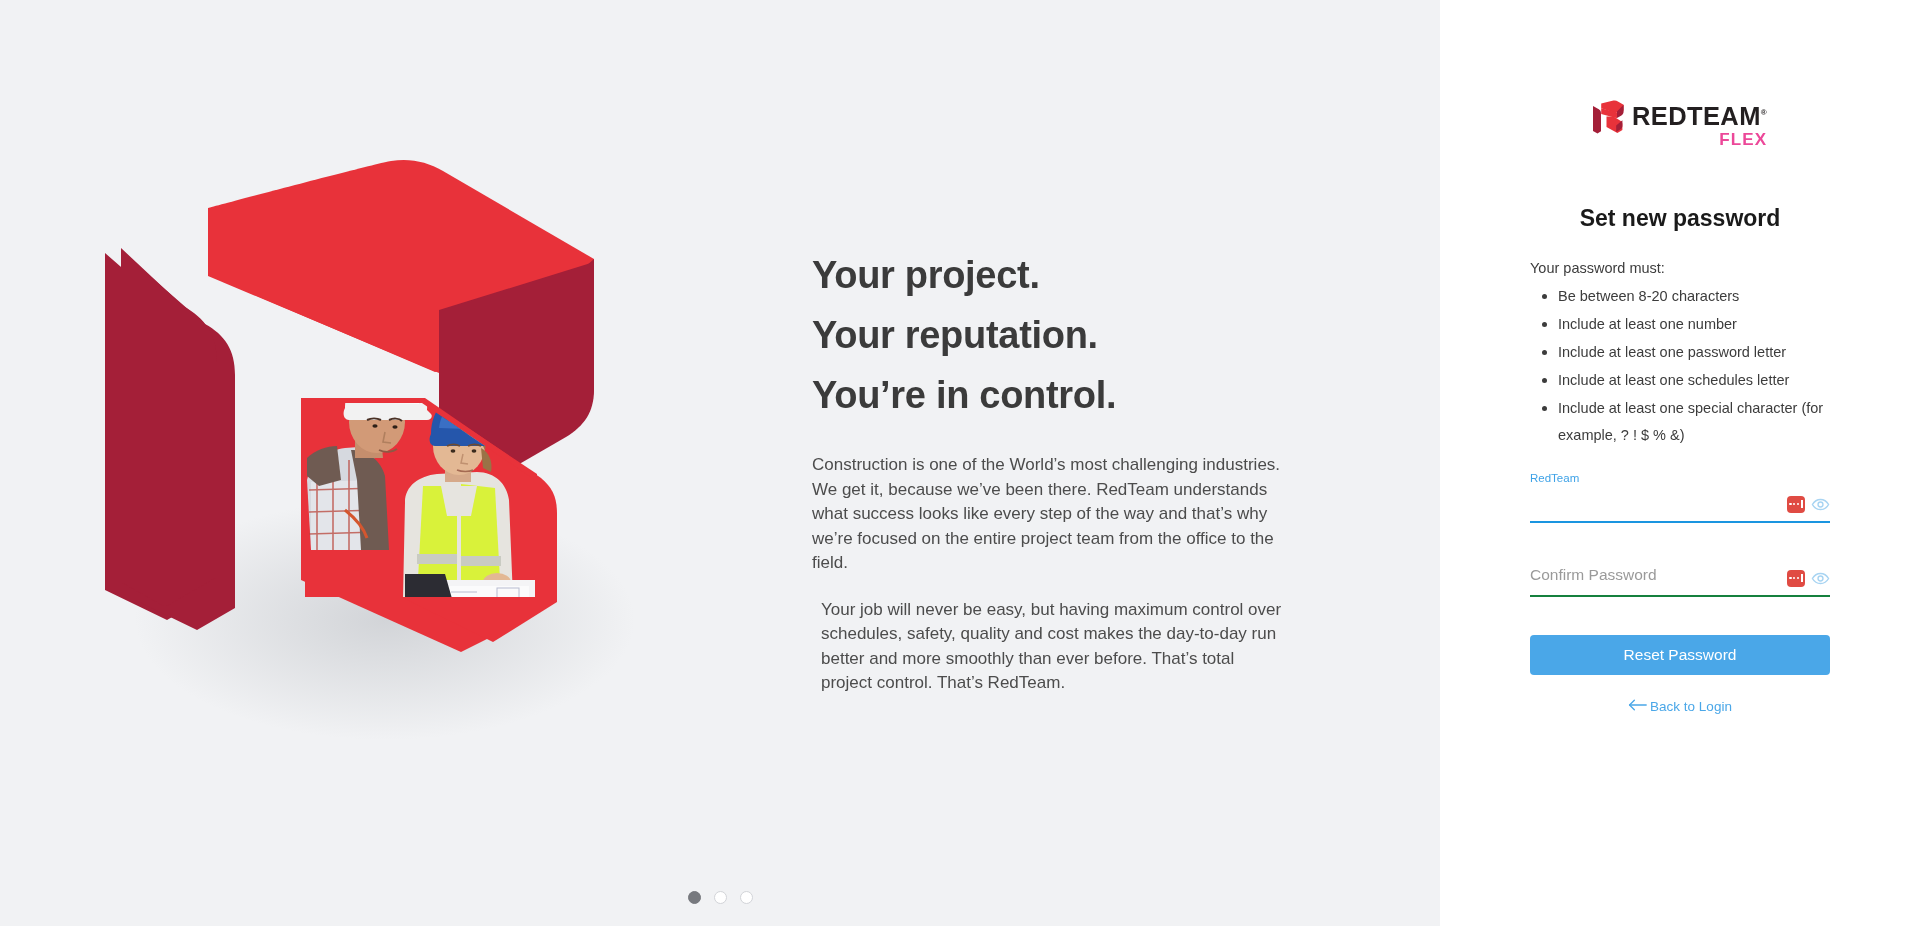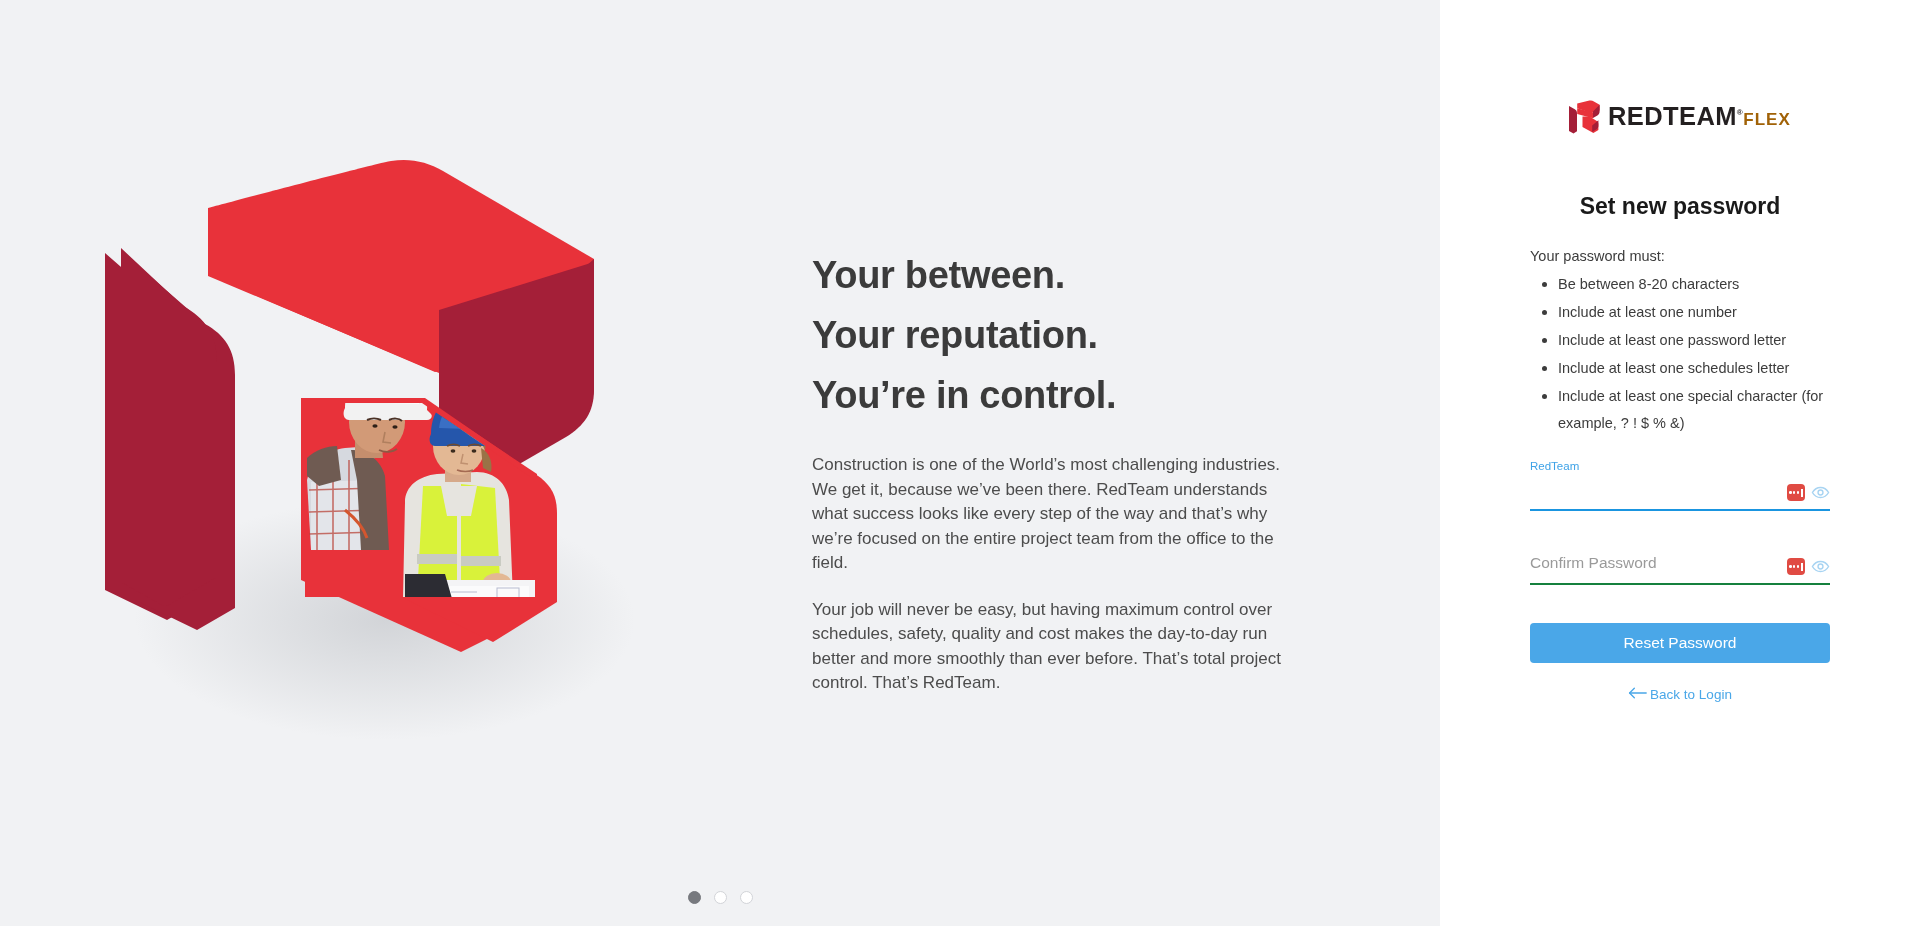--- a/index.html
+++ b/index.html
@@ -54,21 +54,21 @@
     letter-spacing: -0.3px;
     margin: 0;
   }
   .headline span { display: block; }
   .body-copy {
     margin: 28px 0 0 0;
     font-size: 17px;
     line-height: 24.5px;
     color: #4c4c4c;
   }
-  .body-copy + .body-copy { margin-top: 22px; }
+  .body-copy + .body-copy { margin-top: 22px; margin-left: 9px; }
 
   
   .carousel-dots {
     position: absolute;
     bottom: 22px;
     left: 0;
     width: 1440px;
     display: flex;
     justify-content: center;
     gap: 13px;
@@ -101,40 +101,40 @@
   
   .logo {
     display: flex;
     align-items: flex-start;
     justify-content: center;
     gap: 8px;
     margin-bottom: 56px;
   }
   .logo-mark { width: 31px; height: 37px; flex: 0 0 31px; }
   .logo-mark svg { display: block; width: 100%; height: 100%; }
-  .logo-type { display: flex; flex-direction: row; align-items: flex-end; }
+  .logo-type { display: flex; flex-direction: column; align-items: flex-end; }
   .logo-word {
     font-size: 25.5px;
     font-weight: 700;
     letter-spacing: 0.4px;
     color: #231f20;
     line-height: 25px;
     position: relative;
   }
   .logo-reg {
     font-size: 8px;
     vertical-align: super;
     font-weight: 700;
     color: #231f20;
   }
   .logo-flex {
     font-size: 17px;
     font-weight: 700;
     letter-spacing: 1.1px;
-    color: #a16207;
+    color: #ec4899;
     line-height: 18px;
     margin-top: 2px;
   }
 
   
   .auth-title {
     text-align: center;
     font-size: 23px;
     font-weight: 700;
     color: #1a1a1a;
@@ -381,21 +381,21 @@
 
         <path d="M196,248 L318,248 L262,248 Z" fill="#e8323a"></path>
         <path d="M196,398 L388,492 L452,452 L452,364 L196,398 Z" fill="none"></path>
 
         <path d="M196,430 L196,398 L360,478 L316,502 Z" fill="#e8323a" opacity="0"></path>
       </svg>
     </div>
 
     <div class="hero-copy">
       <h1 class="headline">
-        <span>Your between.</span>
+        <span>Your project.</span>
         <span>Your reputation.</span>
         <span>You’re in control.</span>
       </h1>
       <p class="body-copy">Construction is one of the World’s most challenging industries. We get it, because we’ve been there. RedTeam understands what success looks like every step of the way and that’s why we’re focused on the entire project team from the office to the field.</p>
       <p class="body-copy">Your job will never be easy, but having maximum control over schedules, safety, quality and cost  makes the day-to-day run better and more smoothly than ever before. That’s total project control. That’s RedTeam.</p>
     </div>
 
     <div class="carousel-dots">
       <span class="dot active"></span>
       <span class="dot"></span>

